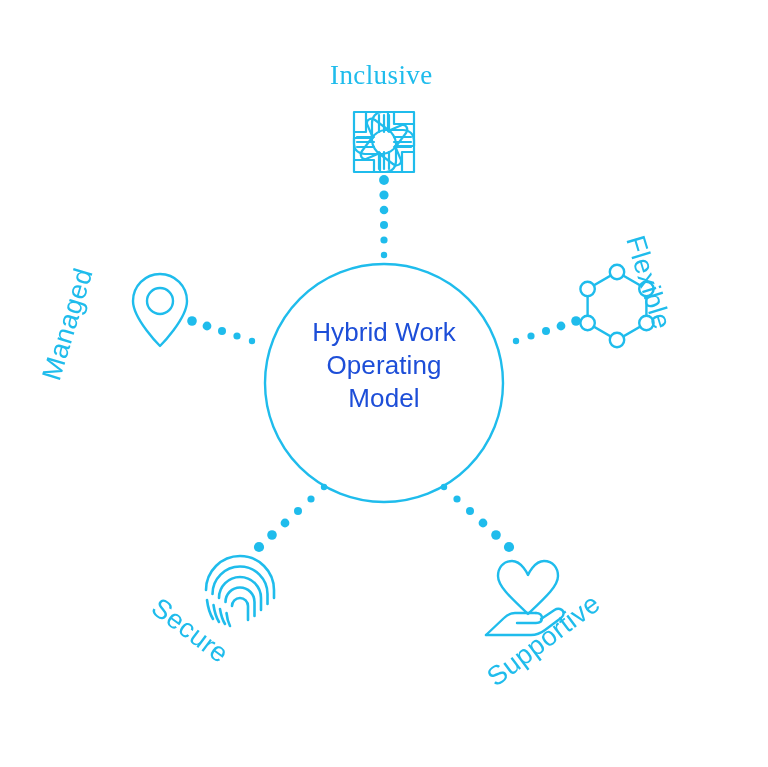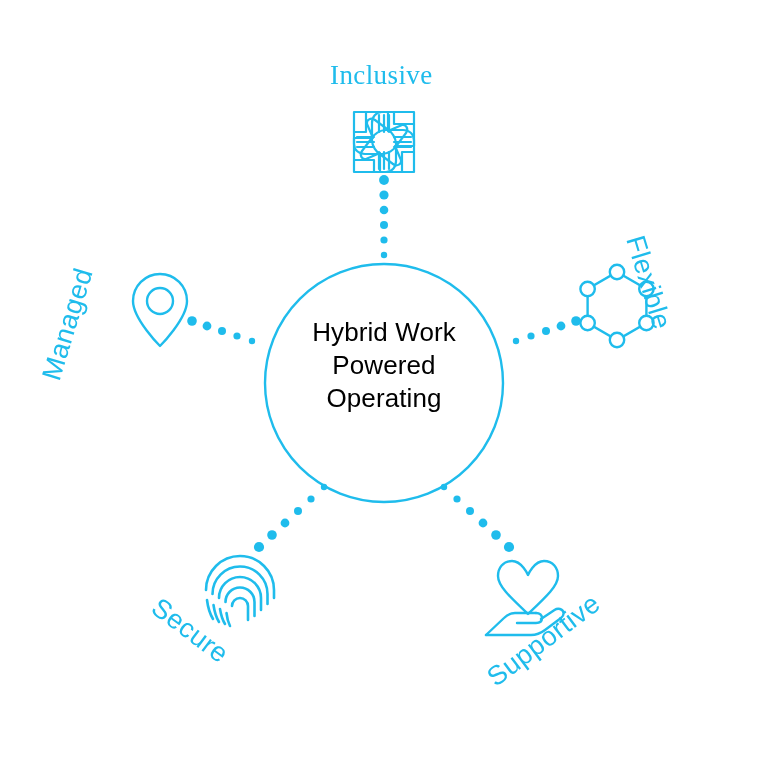--- a/index.html
+++ b/index.html
@@ -28,21 +28,21 @@
   }
   .hub-text {
     position: absolute;
     left: 265px;
     top: 316px;
     width: 238px;
     text-align: center;
     font-family: "Liberation Sans", sans-serif;
     font-size: 26px;
     line-height: 33px;
-    color: #000000;
+    color: #1d4ed8;
     letter-spacing: 0.1px;
     pointer-events: none;
   }
   .hub-text div { white-space: nowrap; }
   .node-label {
     position: absolute;
     font-family: "Liberation Sans", sans-serif;
     font-size: 27px;
     color: #1FBCEC;
     white-space: nowrap;
@@ -224,22 +224,22 @@
                C 37 30 36 25 32 24
                C 30 23.5 28 24 26.5 25
                L 13 34"></path>
       <path d="M 8 28 C 12 28 14 30 14 33 C 14 36 12 38 8 38 L -11 38"></path>
     </g>
 
   </svg>
 
   <div class="hub-text">
     <div>Hybrid Work</div>
-    <div>Powered</div>
     <div>Operating</div>
+    <div>Model</div>
   </div>
 
   <div class="node-label" id="label-inclusive">Inclusive</div>
 
   <div class="node-label" id="label-flexible">Flexible</div>
 
   <div class="node-label" id="label-managed">Managed</div>
 
   <div class="node-label" id="label-secure">Secure</div>
 

